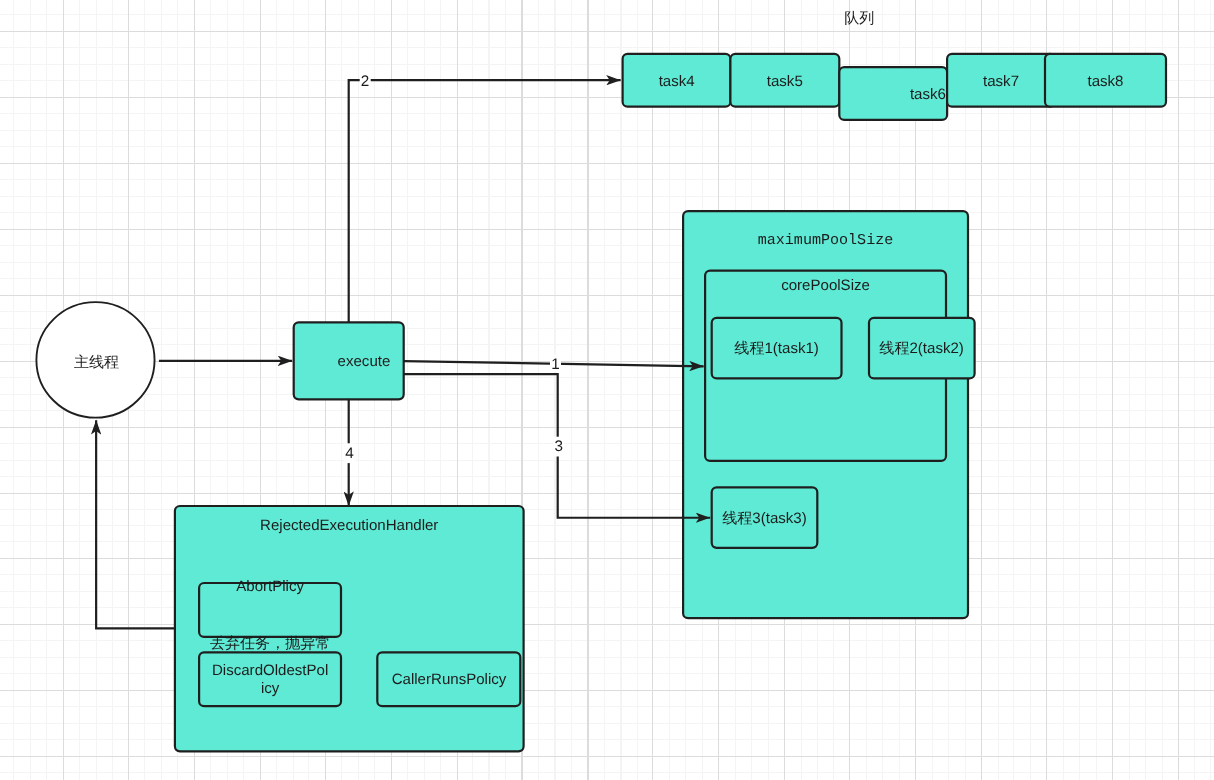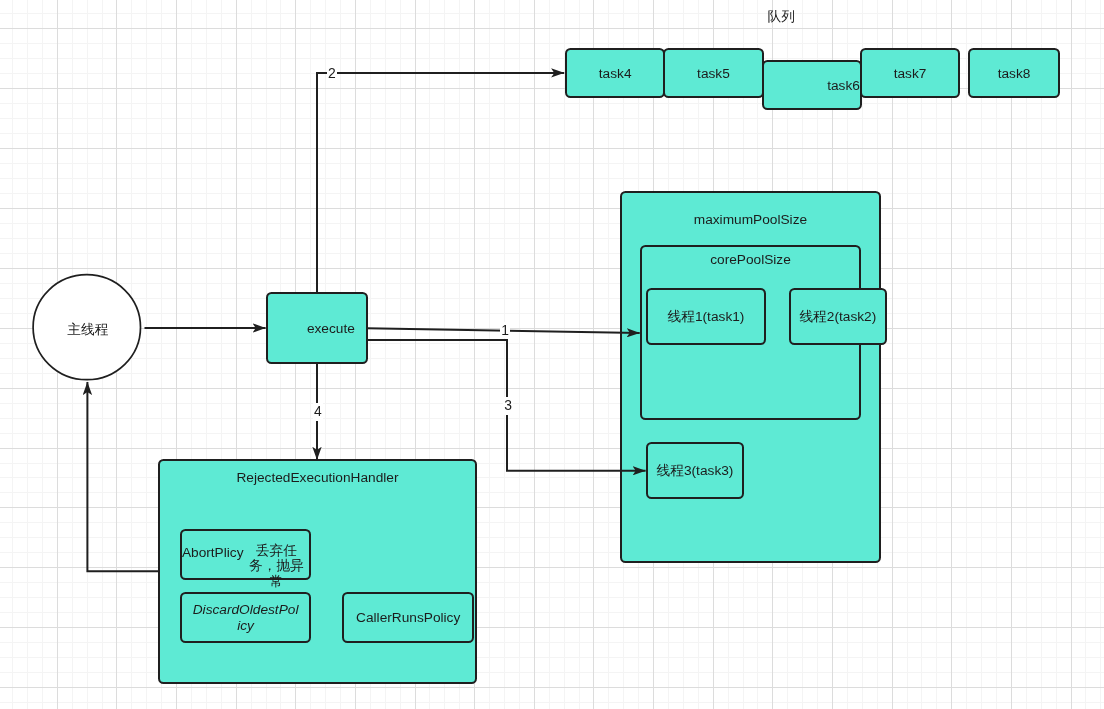--- a/index.html
+++ b/index.html
@@ -13,23 +13,23 @@
   }
   #canvas{position:absolute;left:0;top:0;width:1104px;height:709px;}
   #grid{position:absolute;left:0;top:0;width:1104px;height:709px;}
   svg.layer{position:absolute;left:0;top:0;width:1104px;height:709px;overflow:visible;}
   .node > span{position:relative;top:0.9px;}
   .node{position:absolute;box-sizing:border-box;background:#5eead4;
     border:2px solid #1f1f1f;border-radius:5.5px;
     display:flex;align-items:center;justify-content:center;text-align:center;
     font-size:13.7px;line-height:15.8px;white-space:pre-line;}
   .plain{position:absolute;font-size:13.7px;line-height:16px;}
-  .node > span.cjkline{display:block;position:relative;top:2px;margin-top:24px;}
+  .node > span.cjkline{display:block;position:relative;top:13px;margin-top:24px;}
   .node > span.cjktext{position:relative;top:0.9px;}
-  .twoline{flex-direction:row;padding-bottom:4.2px;}
+  .twoline{flex-direction:column;padding-bottom:4.2px;}
   .enum{position:absolute;font-size:13.9px;line-height:13.9px;background:#ffffff;
         text-align:center;color:#1c1c1c;}
 </style>
 </head>
 <body>
 
 <div id="canvas">
   <svg id="grid" class="layer" viewBox="0 0 1104 709" shape-rendering="crispEdges">
     <g id="grid-minor" stroke="#f4f4f4" stroke-width="1">
         <line x1="12.5" y1="0" x2="12.5" y2="709"></line>
@@ -169,25 +169,25 @@
     <span>execute</span>
   </div>
 
   <div class="plain" style="left:741.2px;top:9px;width:80px;text-align:center;">队列</div>
 
   <div style="position:absolute;left:565px;top:47.6px;">
     <div class="node" style="left:0px;top:0px;width:100.3px;height:50.4px;"><span>task4</span></div>
     <div class="node" style="left:98.3px;top:0px;width:100.3px;height:50.4px;"><span>task5</span></div>
     <div class="node" style="left:196.6px;top:12px;width:100.3px;height:50.4px;justify-content:flex-end;"><span>task6</span></div>
     <div class="node" style="left:294.9px;top:0px;width:100.3px;height:50.4px;"><span>task7</span></div>
-    <div class="node" style="left:403px;top:0px;width:92px;height:50.4px;"><span>task8</span></div>
+    <div class="node" style="left:384px;top:0px;width:112px;height:50.4px;"><span>task8</span></div>
   </div>
 
   <div class="node" style="left:620px;top:190.8px;width:260.9px;height:371.8px;align-items:flex-start;justify-content:center;">
-    <span style="margin-top:18.3px;">maximumPoolSize</span>
+    <span style="margin-top:18.3px;font-family:Liberation Mono, monospace;">maximumPoolSize</span>
   </div>
 
   <div class="node" style="left:640px;top:244.8px;width:221px;height:175.05px;align-items:flex-start;justify-content:center;">
     <span style="margin-top:4.3px;">corePoolSize</span>
   </div>
 
   <div class="node" style="left:646px;top:287.85px;width:120px;height:57px;">
     <span class="cjktext">线程1(task1)</span>
   </div>
   <div class="node" style="left:789px;top:287.85px;width:97.7px;height:57px;">
@@ -198,21 +198,21 @@
   </div>
 
   <div class="node" style="left:158px;top:459.2px;width:319px;height:224.6px;align-items:flex-start;justify-content:center;">
     <span style="margin-top:7.8px;">RejectedExecutionHandler</span>
   </div>
 
   <div class="node twoline" style="left:179.9px;top:529.1px;width:131.4px;height:50.65px;">
     <span>AbortPlicy</span>
     <span class="cjkline">丢弃任务，抛异常</span>
   </div>
-  <div class="node" style="left:179.9px;top:591.75px;width:131.4px;height:51.15px;font-style:italic;">
+  <div class="node" style="left:179.9px;top:591.75px;width:131.4px;height:51.15px;">
     <span style="display:block;width:107px;word-break:break-all;">DiscardOldestPolicy</span>
   </div>
   <div class="node" style="left:318.3px;top:591.75px;width:131.8px;height:51.15px;margin-left:24px;">
     <span>CallerRunsPolicy</span>
   </div>
 
   <svg class="layer" viewBox="0 0 1104 709">
     <defs>
       <marker id="ah" viewBox="0 0 13.2 9.4" refX="13.1" refY="4.7" markerWidth="13.2" markerHeight="9.4" orient="auto-start-reverse" markerUnits="userSpaceOnUse">
         <path d="M0,0 L13.2,4.7 L0,9.4 L3.2,4.7 Z" fill="#1f1f1f"></path>

